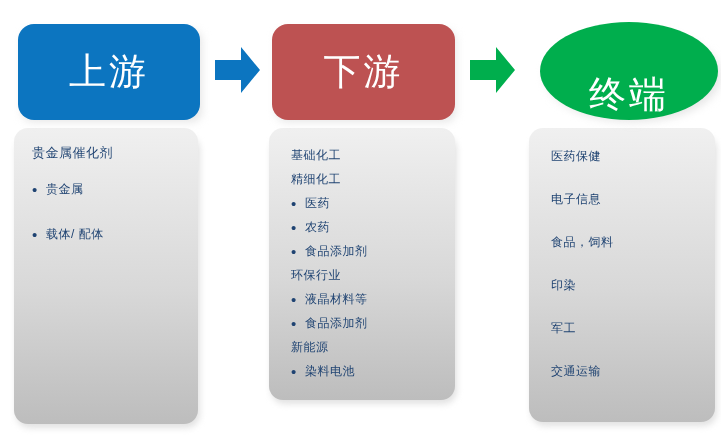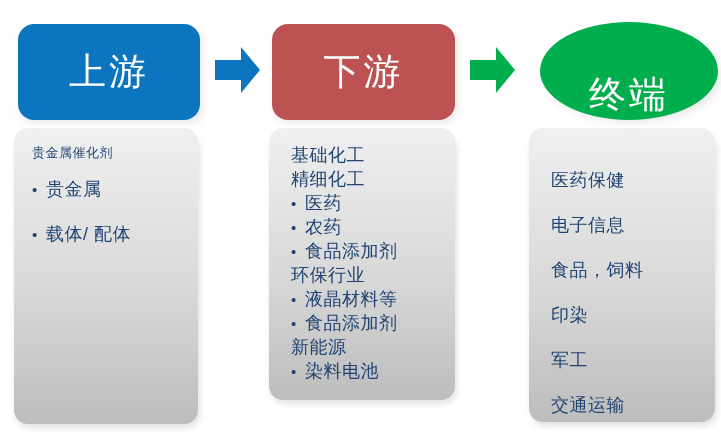--- a/index.html
+++ b/index.html
@@ -39,21 +39,21 @@
 
   .panel-inner {
     position: absolute;
     left: 0; right: 0; top: 0;
     padding: 14px 10px 0 18px;
     box-sizing: border-box;
   }
 
   .line {
     color: #1f4372;
-    font-size: 18px;
+    font-size: 12px;
     line-height: 21px;
     white-space: nowrap;
     letter-spacing: 0.5px;
   }
   .line.heading {
     margin: 0 0 2px 0;
   }
   .line.bullet {
     padding-left: 14px;
     position: relative;
@@ -68,21 +68,21 @@
   }
 
   
   .col1 .line.heading { margin-bottom: 16px; font-size: 13px; }
   .col1 .line.bullet  { margin-bottom: 24px; }
 
   
   .col2 .line { line-height: 23px; margin-bottom: 1px; }
 
   
-  .col3 .line { margin-bottom: 22px; margin-top: 24px; }
+  .col3 .line { margin-bottom: 22px; }
 
   
   .head-shadow {
     position: absolute;
     background: #e6e6e6;
     filter: blur(4px);
   }
   .head {
     position: absolute;
     display: flex;

